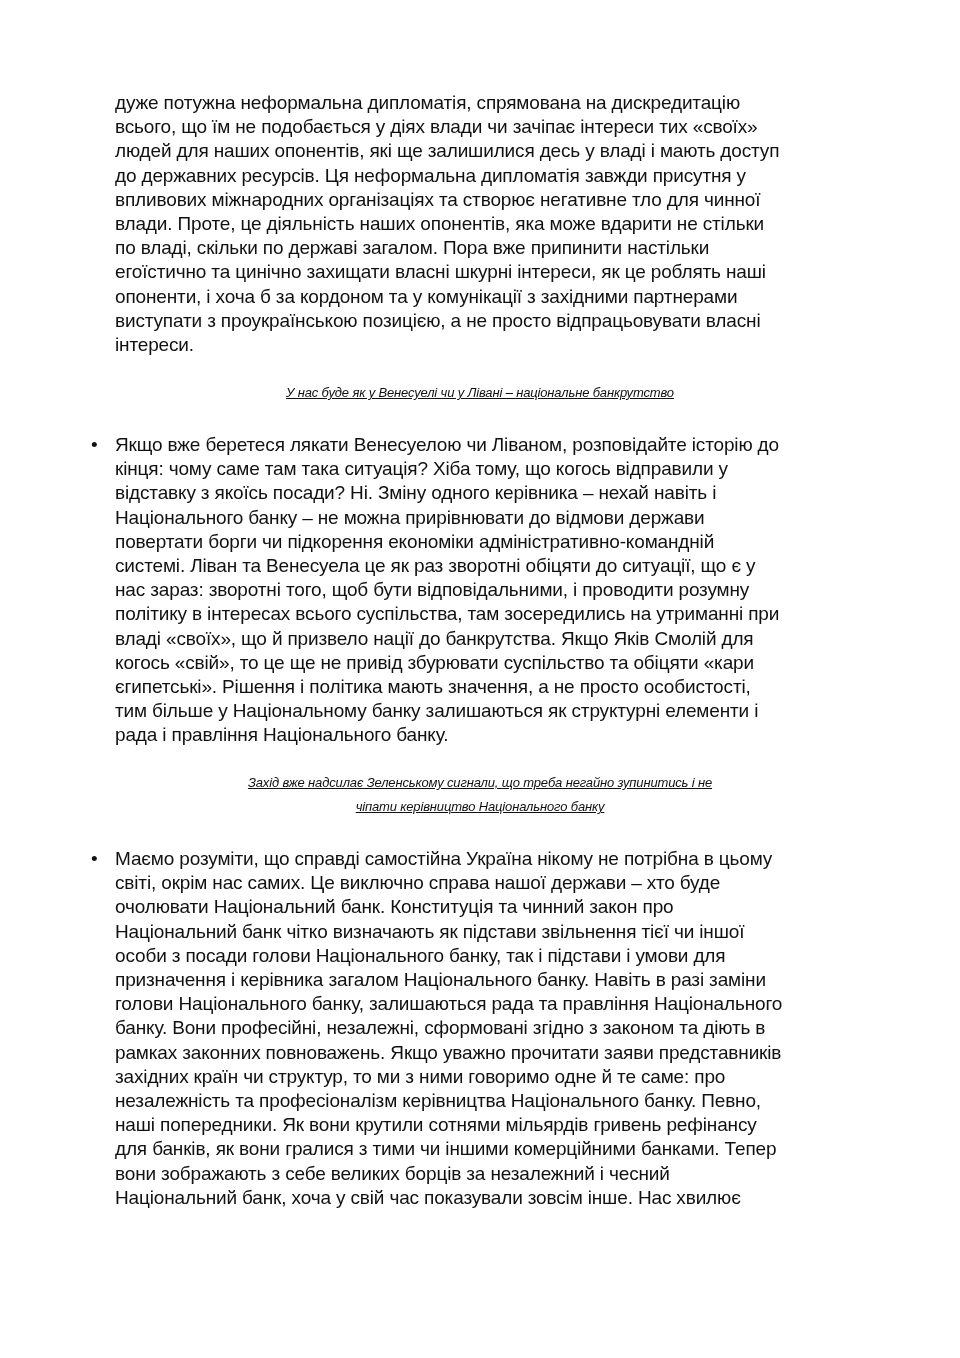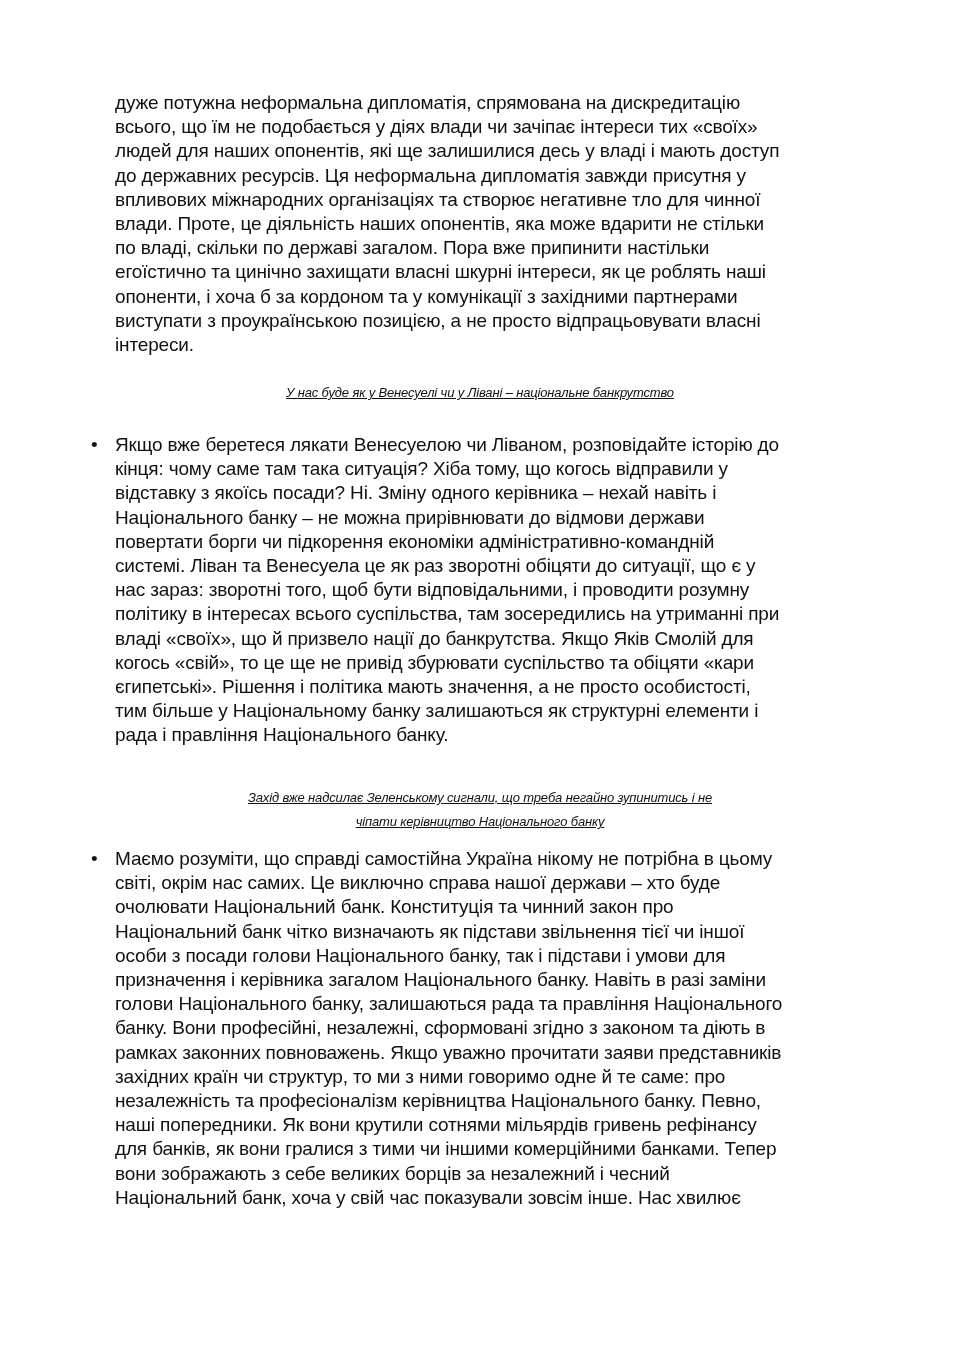--- a/index.html
+++ b/index.html
@@ -46,21 +46,21 @@
       <span class="line">системі. Ліван та Венесуела це як раз зворотні обіцяти до ситуації, що є у</span>
       <span class="line">нас зараз: зворотні того, щоб бути відповідальними, і проводити розумну</span>
       <span class="line">політику в інтересах всього суспільства, там зосередились на утриманні при</span>
       <span class="line">владі «своїх», що й призвело нації до банкрутства. Якщо Яків Смолій для</span>
       <span class="line">когось «свій», то це ще не привід збурювати суспільство та обіцяти «кари</span>
       <span class="line">єгипетські». Рішення і політика мають значення, а не просто особистості,</span>
       <span class="line">тим більше у Національному банку залишаються як структурні елементи і</span>
       <span class="line">рада і правління Національного банку.</span>
     </div>
 
-  <div class="heading" style="top:771px;margin-top:15px;">
+  <div class="heading" style="top:771px;">
       <span class="line">Захід вже надсилає Зеленському сигнали, що треба негайно зупинитись і не</span>
       <span class="line">чіпати керівництво Національного банку</span>
     </div>
 
   <span class="bullet" style="top:847px;">•</span>
   <div class="para" style="top:847px;">
       <span class="line">Маємо розуміти, що справді самостійна Україна нікому не потрібна в цьому</span>
       <span class="line">світі, окрім нас самих. Це виключно справа нашої держави – хто буде</span>
       <span class="line">очолювати Національний банк. Конституція та чинний закон про</span>
       <span class="line">Національний банк чітко визначають як підстави звільнення тієї чи іншої</span>

